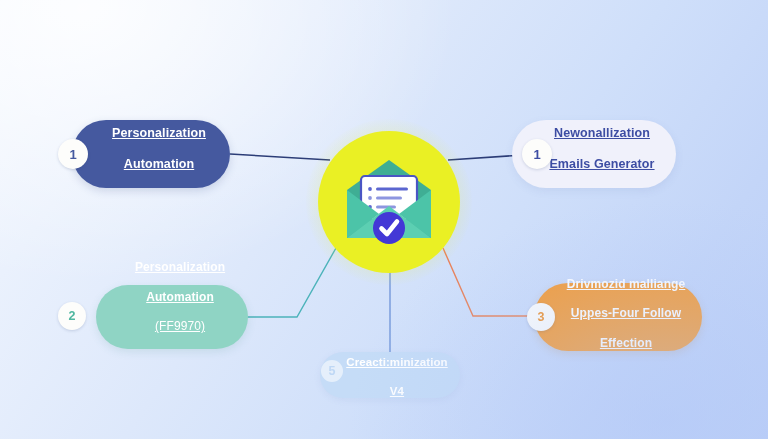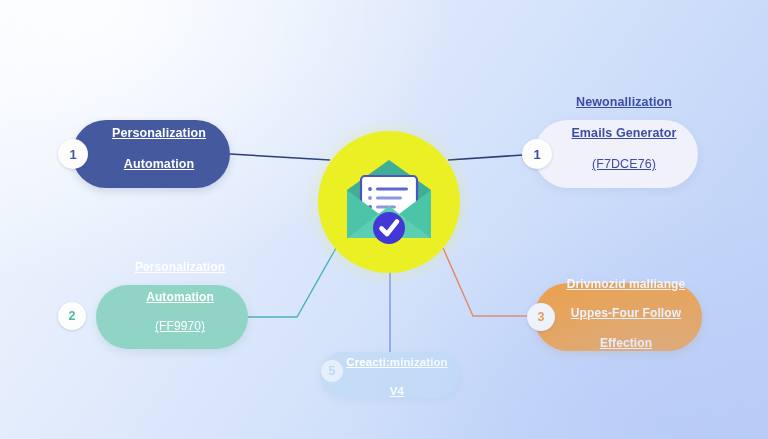--- a/index.html
+++ b/index.html
@@ -117,21 +117,21 @@
     left: 72px; top: 120px; width: 158px; height: 68px;
     background: #45599f;
     color: #ffffff;
     font-size: 12.5px;
     box-shadow: 0 3px 8px rgba(50,70,130,0.18);
   }
   #badge-1 { left: 58px; top: 139px; width: 30px; height: 30px; color: #45599f; font-size: 13px; }
 
   
   #node-2 {
-    left: 534px; top: 120px; width: 164px; height: 68px;
+    left: 512px; top: 120px; width: 164px; height: 68px;
     background: #f0f1fb;
     color: #3d4da3;
     font-size: 12.5px;
     box-shadow: 0 3px 8px rgba(90,110,170,0.10);
   }
   #badge-2 { left: 522px; top: 139px; width: 30px; height: 30px; color: #3d4da3; font-size: 13px; }
 
   
   #node-3 {
     left: 96px; top: 285px; width: 152px; height: 64px;
@@ -216,21 +216,20 @@
       <span>Personalization</span><br>
       <span>Automation</span><br>
     </span>
   </div>
   <div class="badge" id="badge-1">1</div>
 
   <div class="node" id="node-2">
     <span class="node-text">
       <span>Newonallization</span><br>
       <span>Emails Generator</span><br>
-      <span class="node-sub">(F7DCE76)</span>
     </span>
   </div>
   <div class="badge" id="badge-2">1</div>
 
   <div class="node" id="node-3">
     <span class="node-text">
       <span>Personalization</span><br>
       <span>Automation</span><br>
       <span class="node-sub">(FF9970)</span>
     </span>

